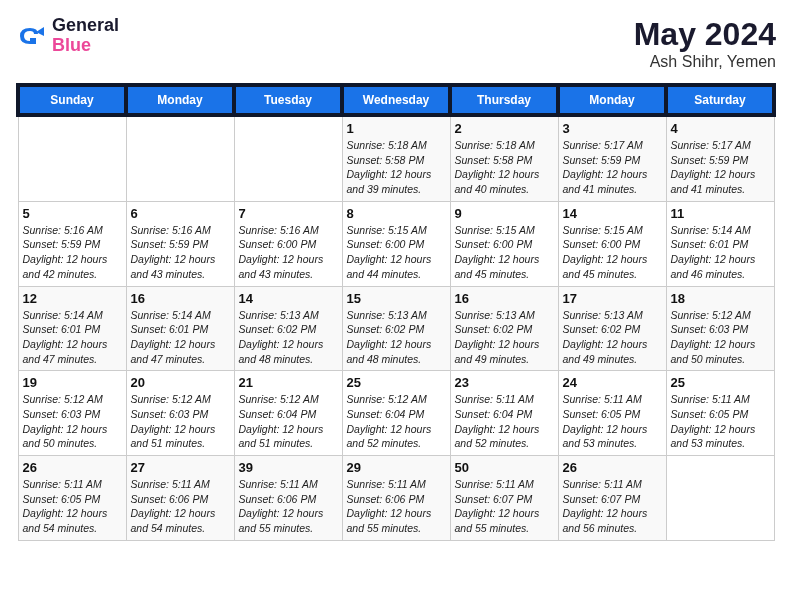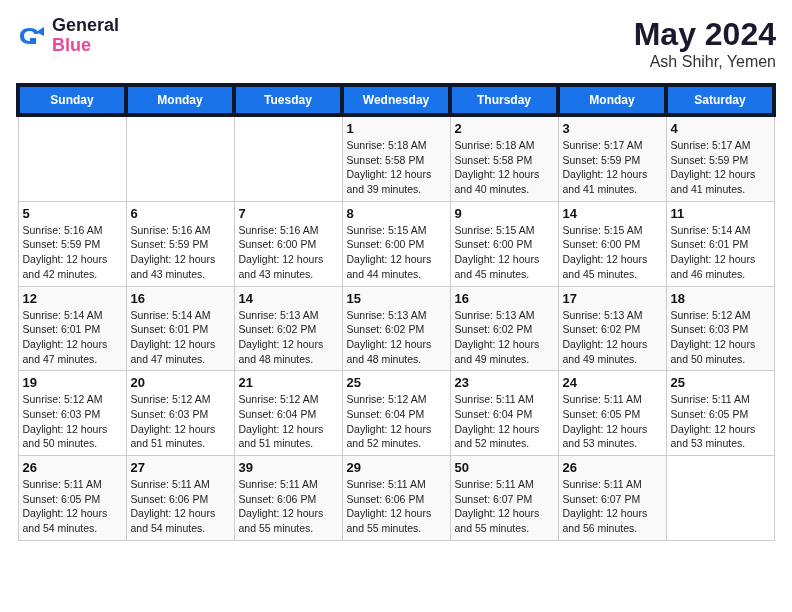--- a/index.html
+++ b/index.html
@@ -64,20 +64,21 @@
     .cell-day {
       font-weight: bold;
       font-size: 13px;
       margin-bottom: 2px;
       color: #111;
     }
     .cell-info {
       color: #222;
       font-size: 10.5px;
       line-height: 1.4;
+      font-style: italic;
     }
     .empty-cell { background: #fff !important; }
   </style>
 </head>
 <body>
 
 <div class="header">
   <div class="logo">
     <svg class="logo-icon" viewBox="0 0 28 28" xmlns="http://www.w3.org/2000/svg">
       <rect width="28" height="28" fill="white"></rect>

